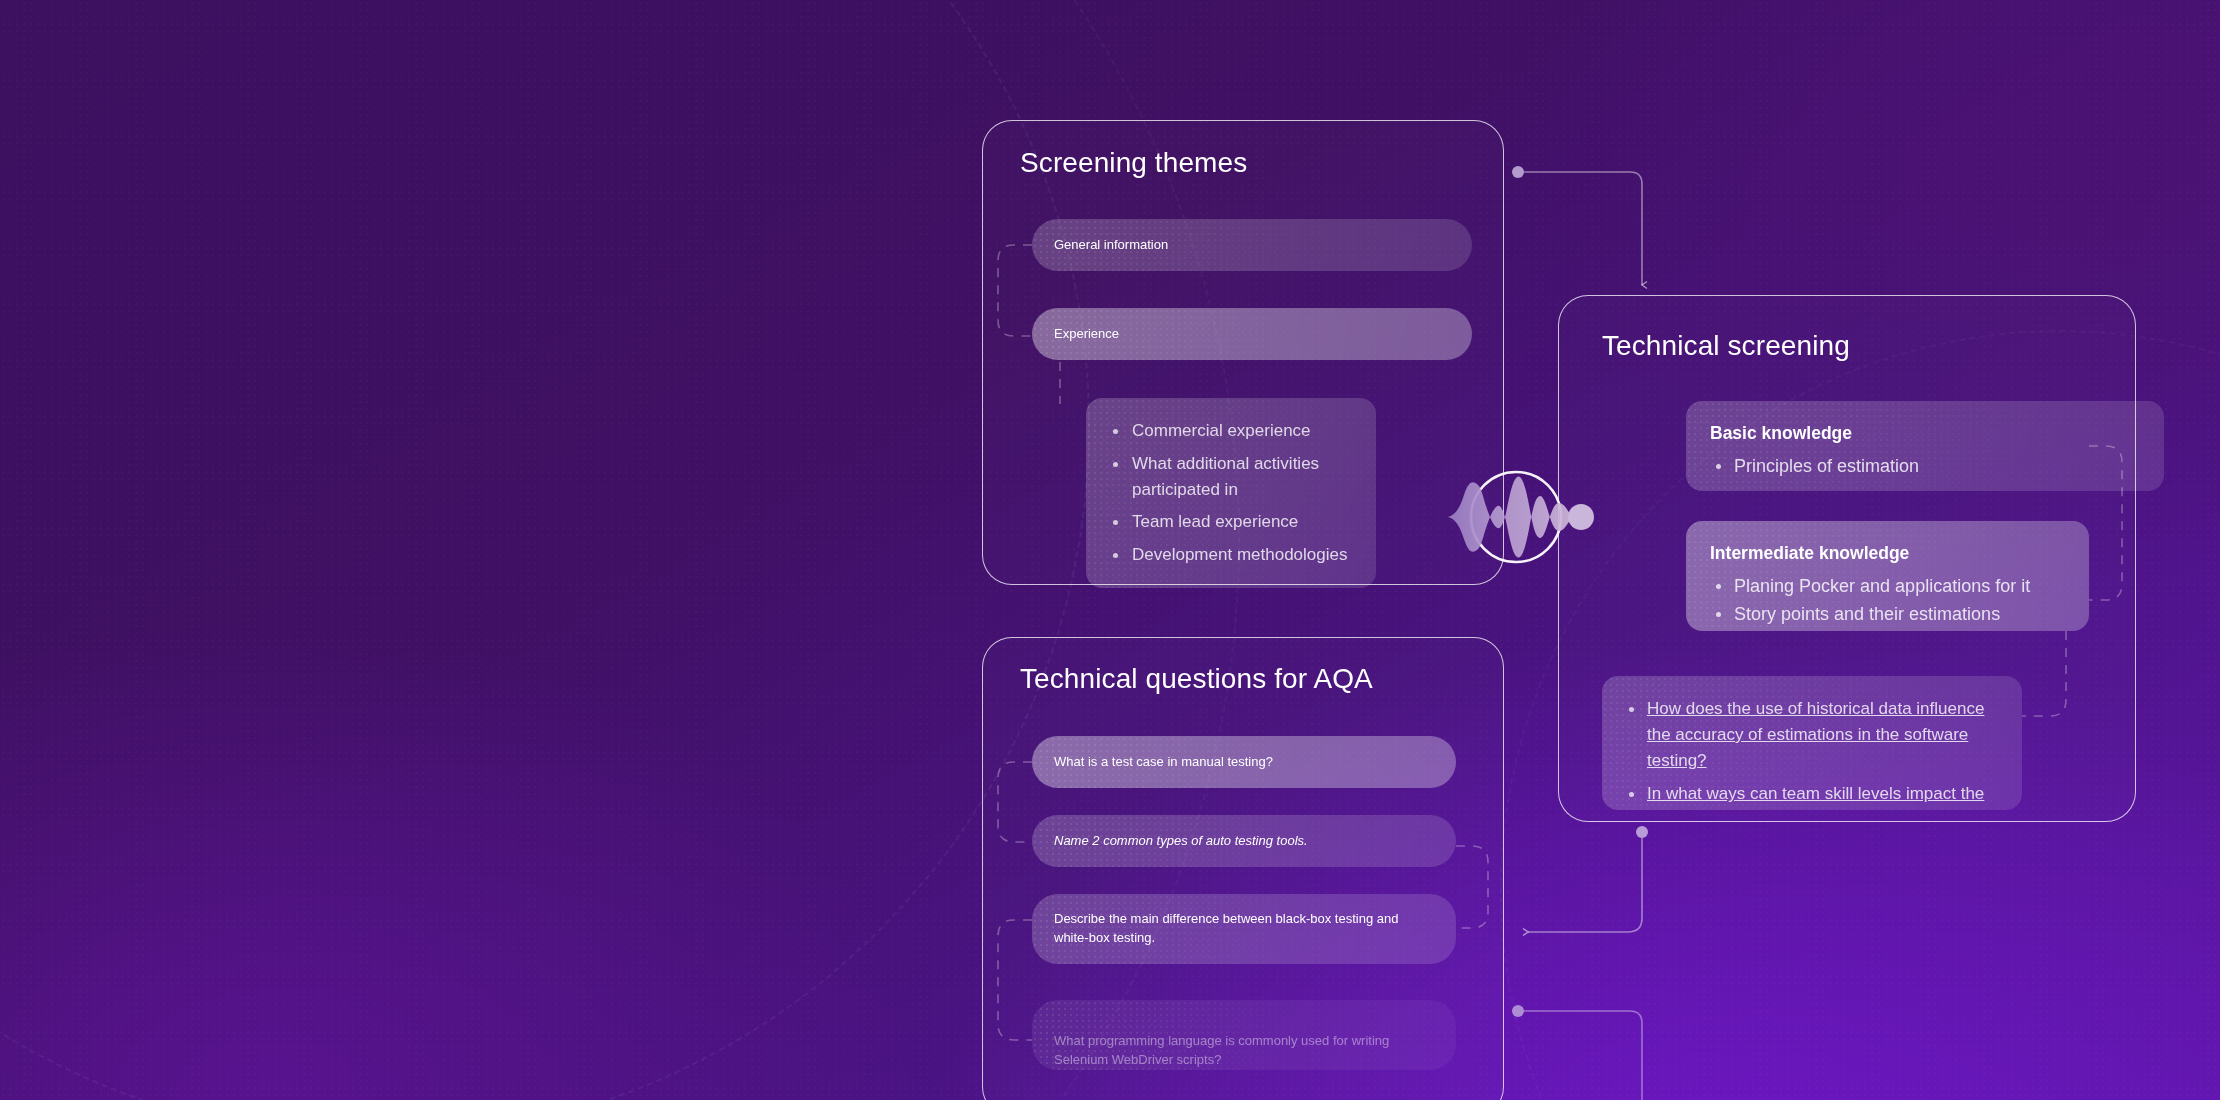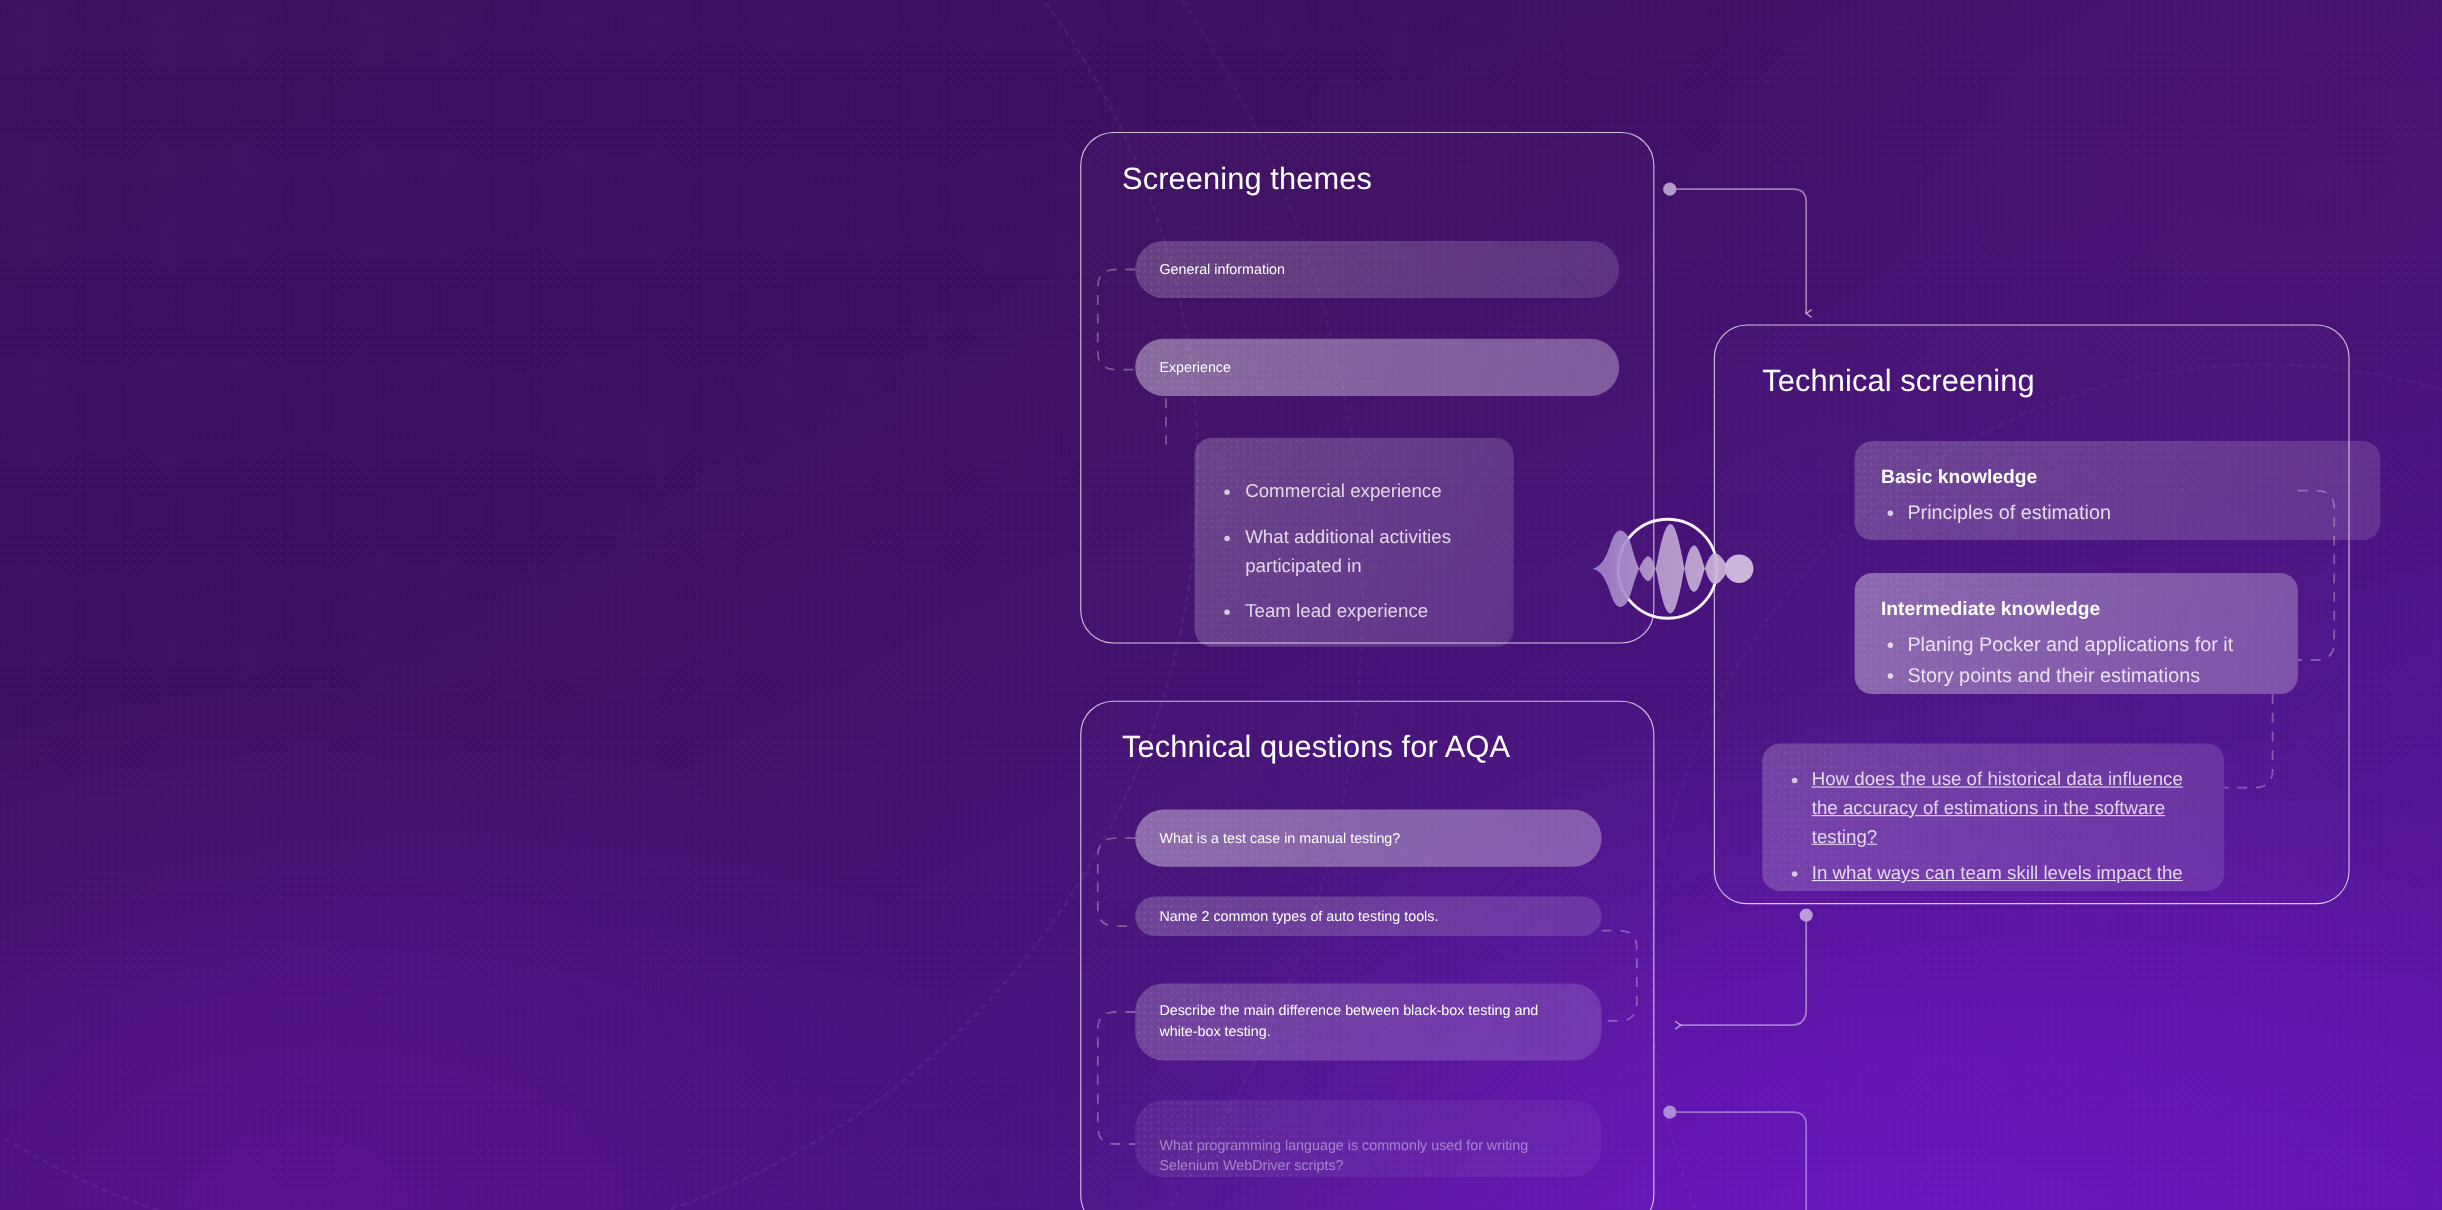--- a/index.html
+++ b/index.html
@@ -132,40 +132,39 @@
     pointer-events: none;
   }
   .bullet-card ul { position: relative; z-index: 1; list-style: none; }
   .bullet-card li {
     position: relative;
     padding-left: 24px;
     color: rgba(255,255,255,.80);
     font-size: 17px;
     line-height: 1.52;
     margin-bottom: 7px;
-    margin-top: 16px;
   }
   .bullet-card li:last-child { margin-bottom: 0; }
   .bullet-card li::before {
     content: "";
     position: absolute;
     left: 5px; top: 11px;
     width: 5px; height: 5px;
     border-radius: 50%;
     background: rgba(255,255,255,.72);
   }
 
   #card-exp-bullets {
     left: 1086px; top: 398px; width: 290px; height: 190px;
     background: linear-gradient(120deg, rgba(255,255,255,.205), rgba(255,255,255,.13));
   }
 
   
   #chip-q1 { left: 1032px; top: 736px; width: 424px; height: 52px; }
-  #chip-q2 { left: 1032px; top: 815px; width: 424px; height: 36px; }
+  #chip-q2 { left: 1032px; top: 815px; width: 424px; height: 52px; font-style: italic; }
   #chip-q3 { left: 1032px; top: 894px; width: 424px; height: 70px; align-items: center; }
   #chip-q4 { left: 1032px; top: 1000px; width: 424px; height: 70px; align-items: flex-end; }
 
   
   .know-card {
     position: absolute;
     border-radius: 16px;
     padding: 22px 24px;
     overflow: hidden;
   }

